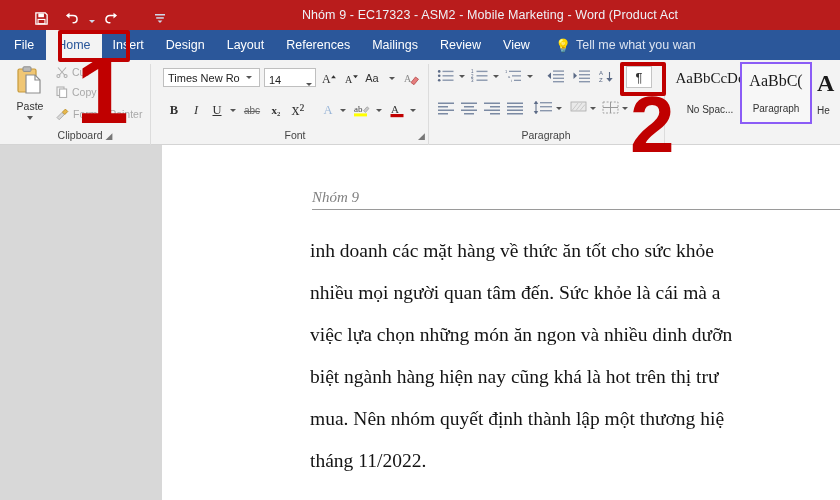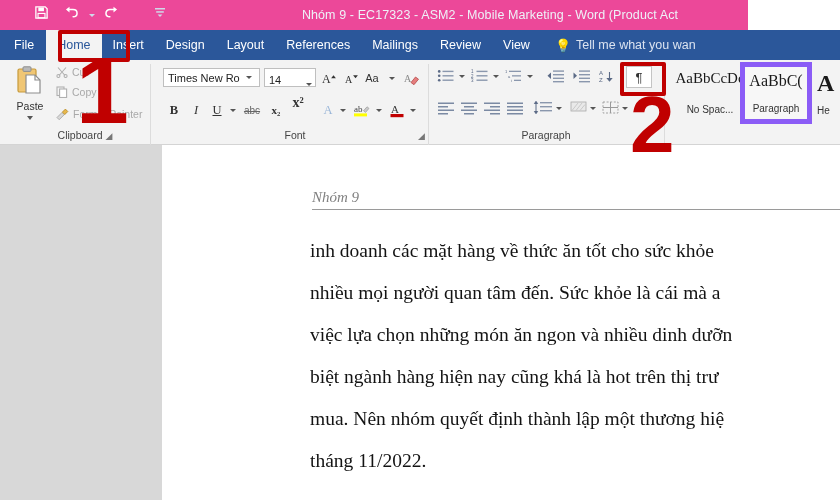--- a/index.html
+++ b/index.html
@@ -5,23 +5,23 @@
   * { box-sizing: border-box; margin: 0; padding: 0; }
   html, body { width: 840px; height: 500px; overflow: hidden; }
   body {
     font-family: "Liberation Sans", sans-serif;
     background: #ffffff;
     position: relative;
   }
 
   
   .titlebar {
-    position: absolute; left: 0; top: 0; width: 748px; height: 30px;
-    background: #ec4899; color: #ffffff;
-    display: flex; align-items: flex-start;
+    position: absolute; left: 0; top: 0; width: 840px; height: 30px;
+    background: #b91c1c; color: #ffffff;
+    display: flex; align-items: flex-end;
   }
   .qat { display: flex; align-items: center; gap: 0px; padding-left: 26px; }
   .qat-btn {
     width: 30px; height: 24px; display: flex; align-items: center; justify-content: center;
     color: #ffffff;
   }
   .qat-btn svg { display: block; }
   .qat-caret {
     width: 11px; height: 24px; display: flex; align-items: flex-end; justify-content: center;
     padding-bottom: 7px;
@@ -107,21 +107,21 @@
     height: 20px; font-size: 11.5px; color: #333;
   }
 
   
   .style-card {
     position: absolute; top: 63px; height: 44px;
     border: 1px solid #e2e2e2; background: #ffffff;
     display: flex; flex-direction: column; align-items: center; justify-content: center;
     overflow: hidden;
   }
-  .style-card.sel { border: 5px solid #8b5cf6; background: #f7f7f7; }
+  .style-card.sel { border: 2px solid #8b5cf6; background: #f7f7f7; }
   .style-prev { font-family: "Liberation Serif", serif; color: #1a1a1a; line-height: 1; }
   .style-name { font-size: 10px; color: #333; margin-top: 4px; white-space: nowrap; text-align: right; }
 
   
   .workspace {
     position: absolute; left: 0; top: 145px; width: 840px; height: 355px;
     background: #d8d8d8;
   }
   .page {
     position: absolute; left: 162px; top: 0; width: 678px; height: 355px;
@@ -300,21 +300,21 @@
     </div>
   <div class="ico-btn" style="left:228px; top:40px; width:10px;">
       <span class="caret-dn" style="border-top-color:#555"></span>
     </div>
   <div class="ico-btn" style="left:242px; top:40px; width:20px; font-size:10px; color:#666; text-decoration:line-through;">
       <span>abc</span>
     </div>
   <div class="ico-btn" style="left:268px; top:40px; width:16px; font-family:'Liberation Serif',serif; font-weight:bold; font-size:11px;">
       <span>x₂</span>
     </div>
-  <div class="ico-btn" style="left:290px; top:33px; width:16px; font-family:'Liberation Serif',serif; font-weight:bold; font-size:14px;">
+  <div class="ico-btn" style="left:290px; top:40px; width:16px; font-family:'Liberation Serif',serif; font-weight:normal; font-size:16px;">
       <span>x²</span>
     </div>
 
   <div class="ico-btn" style="left:320px; top:40px; width:16px; font-family:'Liberation Serif',serif; font-size:12.5px; color:#9ab6d8;">
       <span>A</span>
     </div>
   <div class="ico-btn" style="left:338px; top:40px; width:10px;">
       <span class="caret-dn" style="border-top-color:#555"></span>
     </div>
   <div class="ico-btn" style="left:352px; top:40px; width:20px;justify-content:center;">

